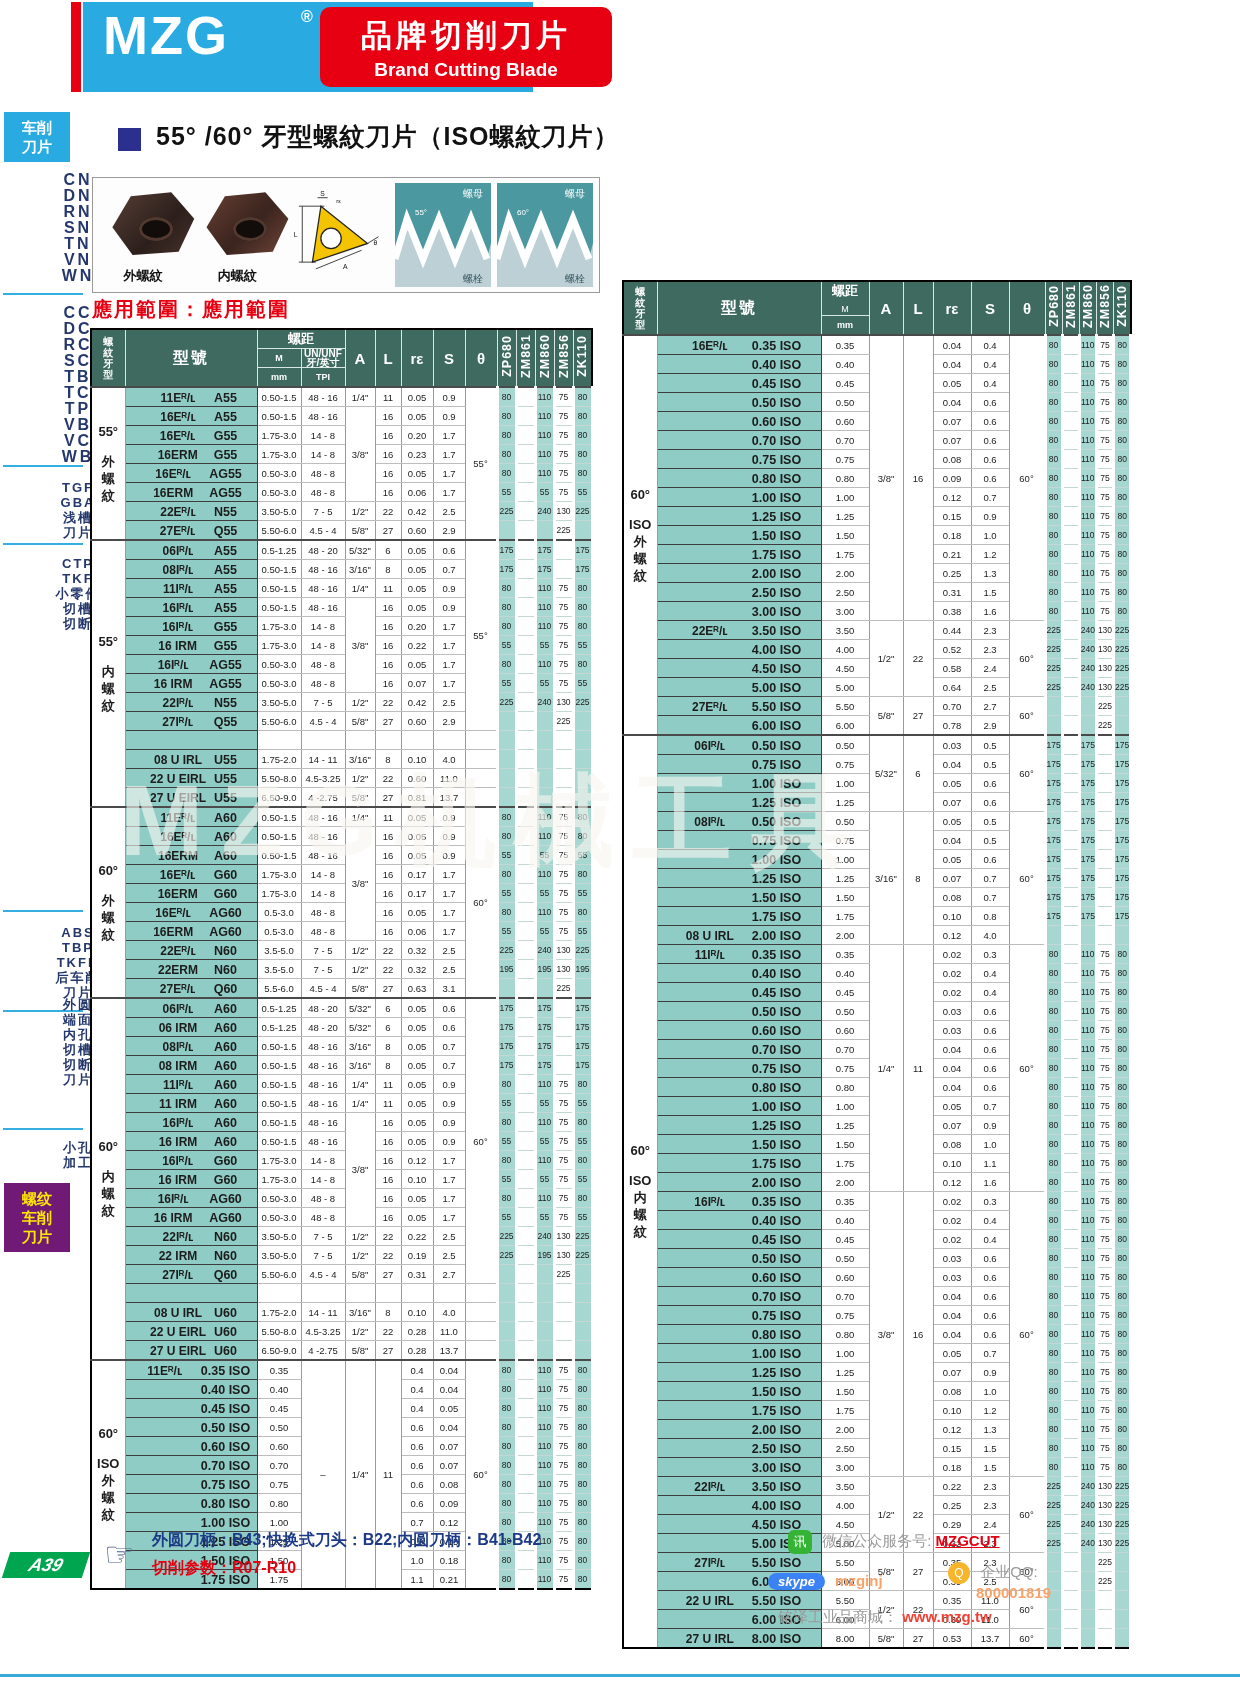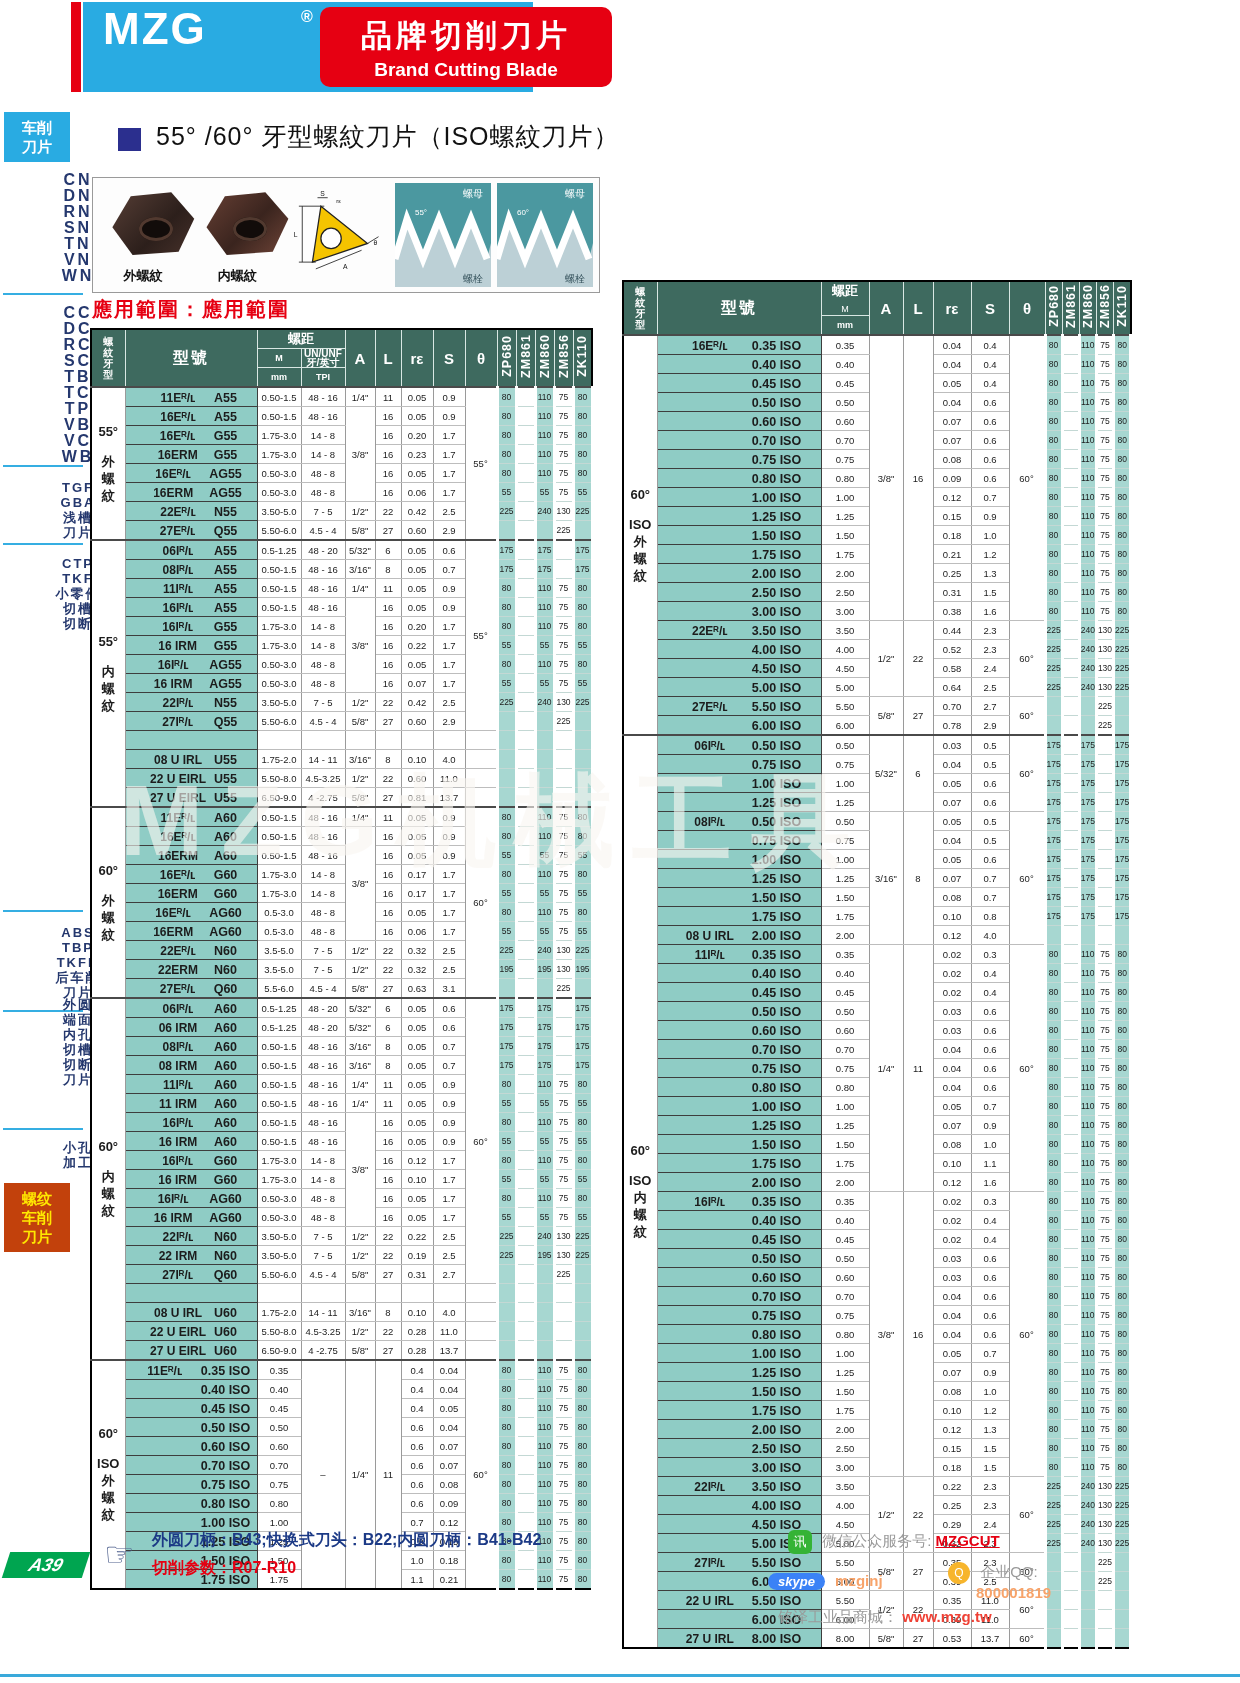--- a/index.html
+++ b/index.html
@@ -1,39 +1,39 @@
 <!DOCTYPE html>
 <html><head>
 <meta charset="utf-8">
 <style>
   html,body{margin:0;padding:0;background:#fff;}
   #canvas{position:relative;width:1240px;height:1683px;background:#fff;overflow:hidden;
           font-family:"Liberation Sans","DejaVu Sans",sans-serif;}
   
   .hdr-redstrip{position:absolute;left:71px;top:2px;width:10px;height:90px;background:#e60012;}
   .hdr-blue{position:absolute;left:83px;top:2px;width:450px;height:90px;background:#29abe2;}
-  .mzg{position:absolute;left:20px;top:2px;color:#fff;font-size:44px;font-weight:900;letter-spacing:2px;}
+  .mzg{position:absolute;left:20px;top:2px;color:#fff;font-size:54px;font-weight:900;letter-spacing:2px;}
   .mzg-reg{position:absolute;left:218px;top:6px;color:#fff;font-size:16px;font-weight:bold;}
   .hdr-box{position:absolute;left:320px;top:7px;width:292px;height:80px;background:#e60012;border-radius:10px;
            color:#fff;text-align:center;z-index:3;}
   .bb-cn{font-size:31px;font-weight:900;letter-spacing:4px;margin-top:8px;}
   .bb-en{font-size:19px;font-weight:bold;margin-top:2px;}
   
   .sb{position:absolute;left:0;top:0;width:88px;height:1500px;}
   .sb-badge{position:absolute;left:4px;width:66px;background:#29abe2;color:#fff;font-weight:bold;
             font-size:15px;text-align:center;padding:6px 0;line-height:19px;}
-  .sb-badge.green{background:#c2410c;color:#ffe800;}
+  .sb-badge.green{background:#701a75;color:#ffe800;}
   .sb-g{position:absolute;left:0;width:86px;text-align:center;color:#25386e;font-weight:bold;padding-left:35px;}
   .sb-g div{line-height:16px;}
   .g-lat div{font-size:16px;letter-spacing:3px;}
   .g-mix div{font-size:13px;letter-spacing:2px;line-height:15px;}
   .sb-div{position:absolute;left:3px;width:80px;height:2px;background:#35aee2;}
   
   .title-sq{position:absolute;left:118px;top:128px;width:23px;height:23px;background:#2b2f8e;}
-  .page-title{position:absolute;left:156px;top:120px;font-size:25px;font-weight:normal;color:#111;letter-spacing:1px;}
+  .page-title{position:absolute;left:156px;top:120px;font-size:25px;font-weight:bold;color:#111;letter-spacing:1px;}
   .imgbox{position:absolute;left:92px;top:177px;width:508px;height:116px;border:1px solid #9a9a9a;
           display:flex;align-items:center;gap:6px;padding:4px 6px;box-sizing:border-box;background:#fdfdfd;}
   .photo{position:relative;width:104px;height:100px;}
   .blob{position:absolute;left:6px;top:6px;width:92px;height:66px;background:linear-gradient(135deg,#5a4138,#2c1f1b 60%,#4a332c);
         clip-path:polygon(8% 55%,28% 8%,72% 2%,97% 42%,80% 92%,30% 97%);}
   .blob.int{background:linear-gradient(135deg,#6b4236,#3a241e 55%,#74473a);}
   .hole{position:absolute;left:34px;top:26px;width:34px;height:24px;border-radius:50%;background:#120c0a;box-shadow:0 0 0 3px #51392f inset;}
   .photo-lab{position:absolute;bottom:0;width:100%;text-align:center;font-size:13px;font-weight:bold;color:#111;}
   .teal-dia{flex:0 0 auto;}
   .apprange{position:absolute;left:92px;top:296px;font-size:20px;font-weight:900;color:#e60012;letter-spacing:2px;}

